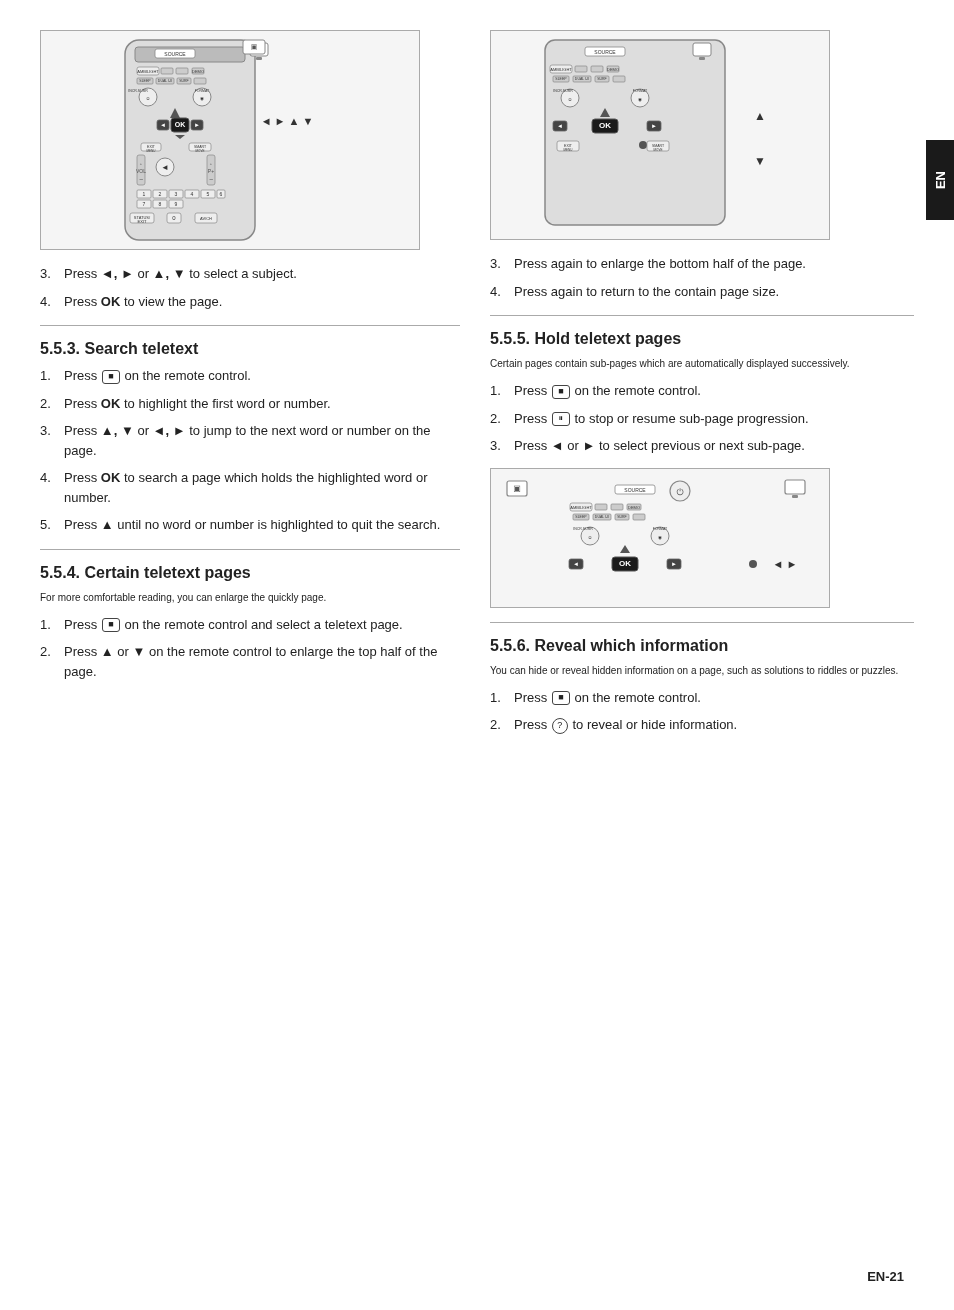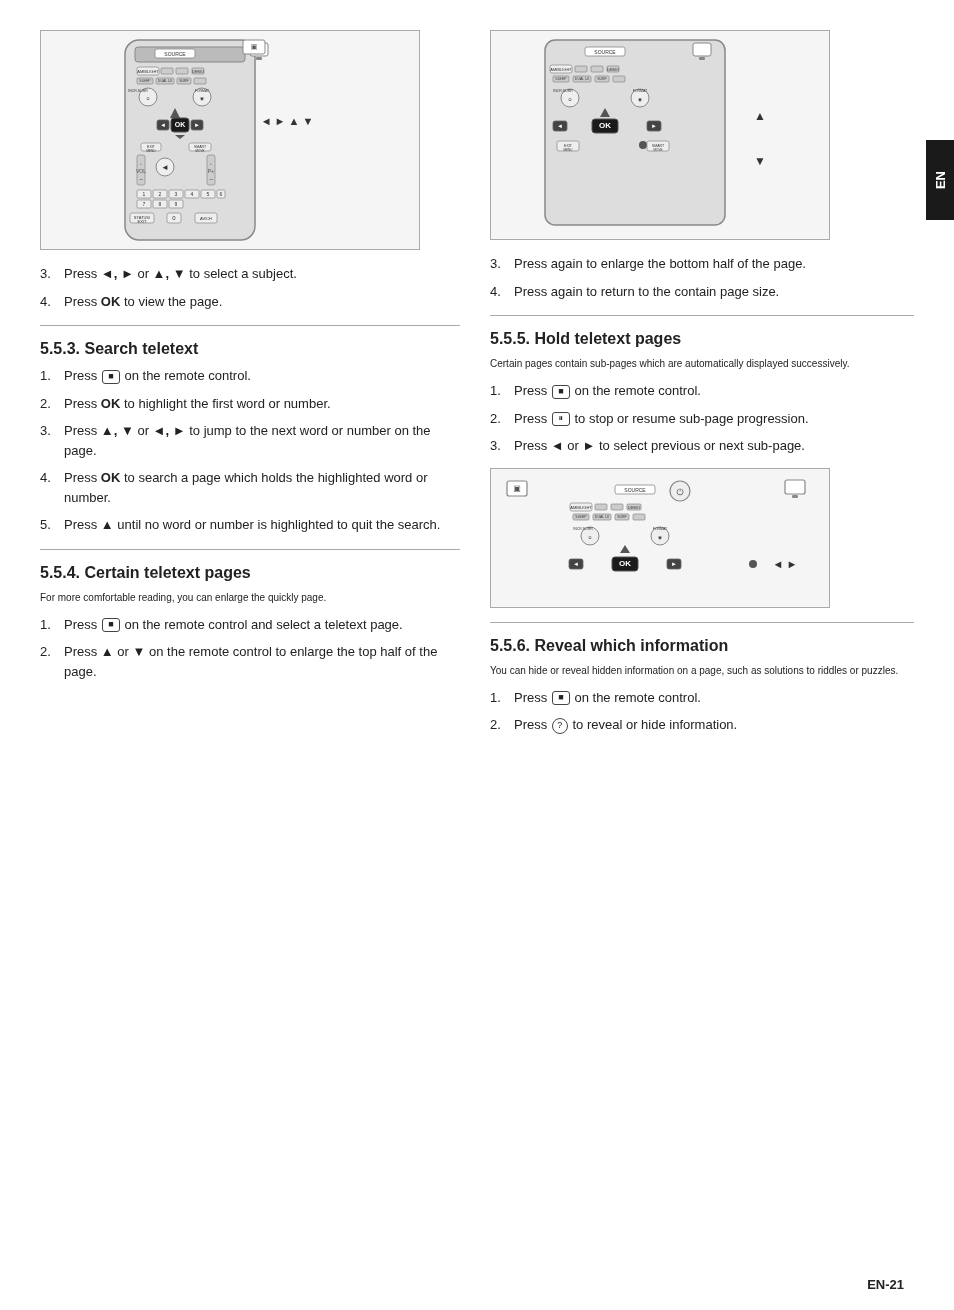--- a/index.html
+++ b/index.html
@@ -97,21 +97,21 @@
       margin-bottom: 10px;
       line-height: 1.5;
     }
     hr.divider {
       border: none;
       border-top: 1px solid #aaa;
       margin: 14px 0;
     }
     .page-num {
       position: absolute;
-      bottom: 18px;
+      bottom: 26px;
       right: 50px;
       font-size: 13px;
       font-weight: bold;
     }
     
     .inline-icon {
       display: inline-flex;
       align-items: center;
       justify-content: center;
       border: 1.5px solid #444;

